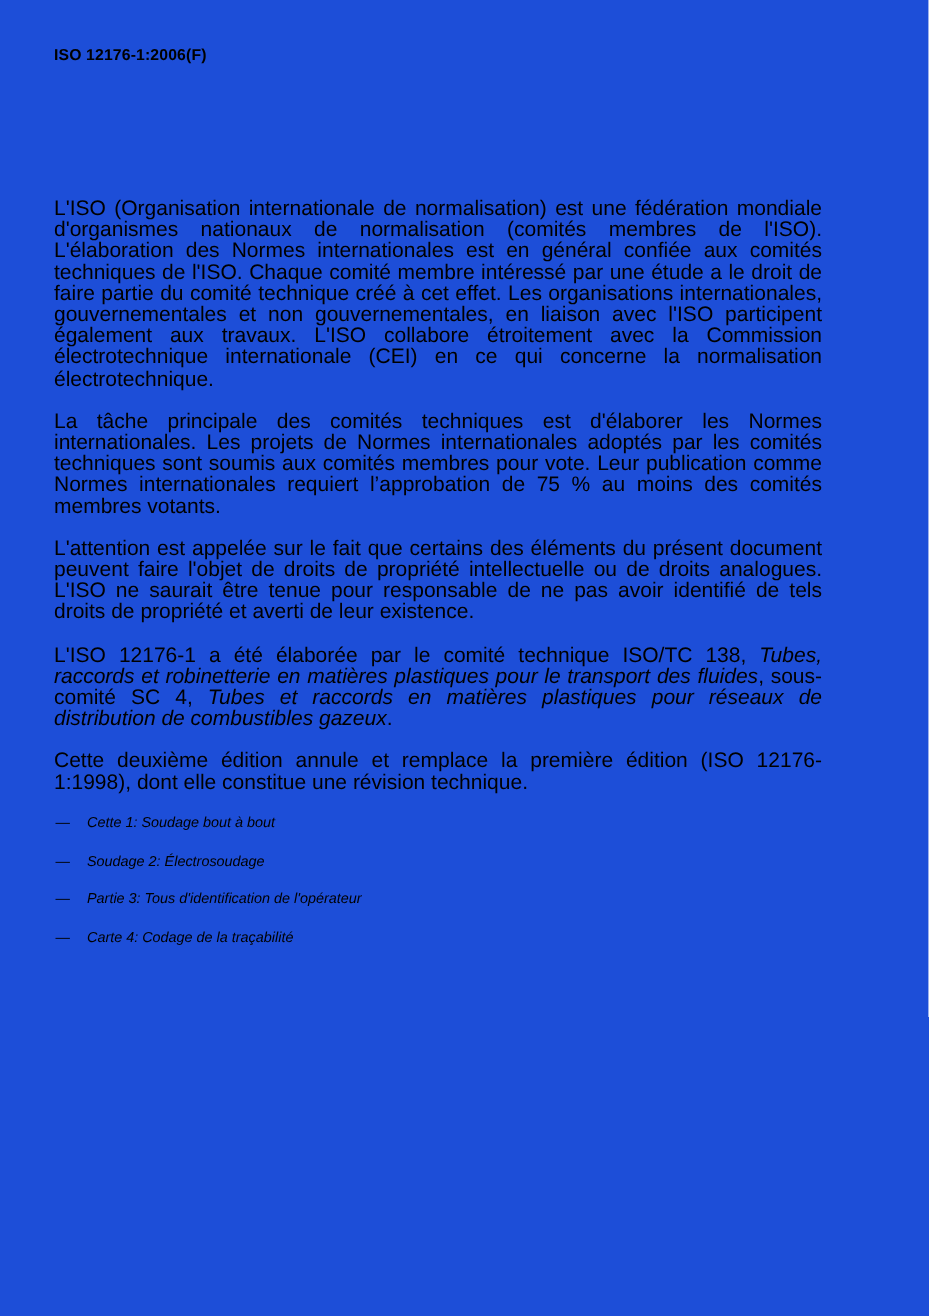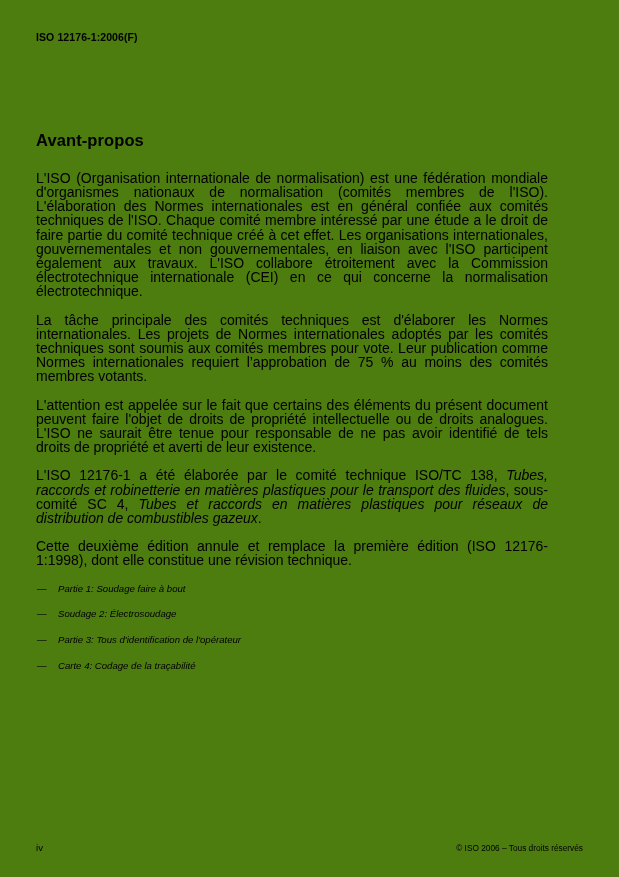--- a/index.html
+++ b/index.html
@@ -4,21 +4,21 @@
 <style>
   html, body {
     margin: 0;
     padding: 0;
     background: #ffffff;
   }
   .page {
     position: relative;
     width: 619px;
     height: 877px;
-    background: #4d7c0f;
+    background: #1d4ed8;
     margin: 0 auto;
     overflow: hidden;
     font-family: "Liberation Sans", sans-serif;
     color: #000000;
     -webkit-font-smoothing: antialiased;
   }
   .running-head {
     position: absolute;
     left: 36px;
     top: 31px;
@@ -98,41 +98,36 @@
 </style>
 </head>
 <body>
 
 <div class="page">
 
   <div class="running-head">ISO 12176-1:2006(F)</div>
 
   <div class="content">
 
-    <h1 class="section-title">Avant-propos</h1>
 
     <p class="body-par">L'ISO (Organisation internationale de normalisation) est une fédération mondiale d'organismes nationaux de normalisation (comités membres de l'ISO). L'élaboration des Normes internationales est en général confiée aux comités techniques de l'ISO. Chaque comité membre intéressé par une étude a le droit de faire partie du comité technique créé à cet effet. Les organisations internationales, gouvernementales et non gouvernementales, en liaison avec l'ISO participent également aux travaux. L'ISO collabore étroitement avec la Commission électrotechnique internationale (CEI) en ce qui concerne la normalisation électrotechnique.</p>
 
 
     <p class="body-par">La tâche principale des comités techniques est d'élaborer les Normes internationales. Les projets de Normes internationales adoptés par les comités techniques sont soumis aux comités membres pour vote. Leur publication comme Normes internationales requiert l’approbation de 75 % au moins des comités membres votants.</p>
 
     <p class="body-par">L'attention est appelée sur le fait que certains des éléments du présent document peuvent faire l'objet de droits de propriété intellectuelle ou de droits analogues. L'ISO ne saurait être tenue pour responsable de ne pas avoir identifié de tels droits de propriété et averti de leur existence.</p>
 
     <p class="body-par"><span>L'ISO 12176-1 a été élaborée par le comité technique ISO/TC 138, </span><span class="it">Tubes, raccords et robinetterie en matières plastiques pour le transport des fluides</span><span>, sous-comité SC 4, </span><span class="it">Tubes et raccords en matières plastiques pour réseaux de distribution de combustibles gazeux</span><span>.</span></p>
 
     <p class="body-par">Cette deuxième édition annule et remplace la première édition (ISO 12176-1:1998), dont elle constitue une révision technique.</p>
 
 
     <ul class="part-list">
-      <li class="part-item"><span class="dash">—</span><span>Partie 1: Soudage faire à bout</span></li>
+      <li class="part-item"><span class="dash">—</span><span>Cette 1: Soudage bout à bout</span></li>
       <li class="part-item"><span class="dash">—</span><span>Soudage 2: Électrosoudage</span></li>
       <li class="part-item"><span class="dash">—</span><span>Partie 3: Tous d'identification de l'opérateur</span></li>
       <li class="part-item"><span class="dash">—</span><span>Carte 4: Codage de la traçabilité</span></li>
     </ul>
 
   </div>
 
-  <div class="footer">
-    <div class="folio">iv</div>
-    <div class="copyright">© ISO 2006 – Tous droits réservés</div>
-  </div>
 
 </div>
 
 </body></html>

